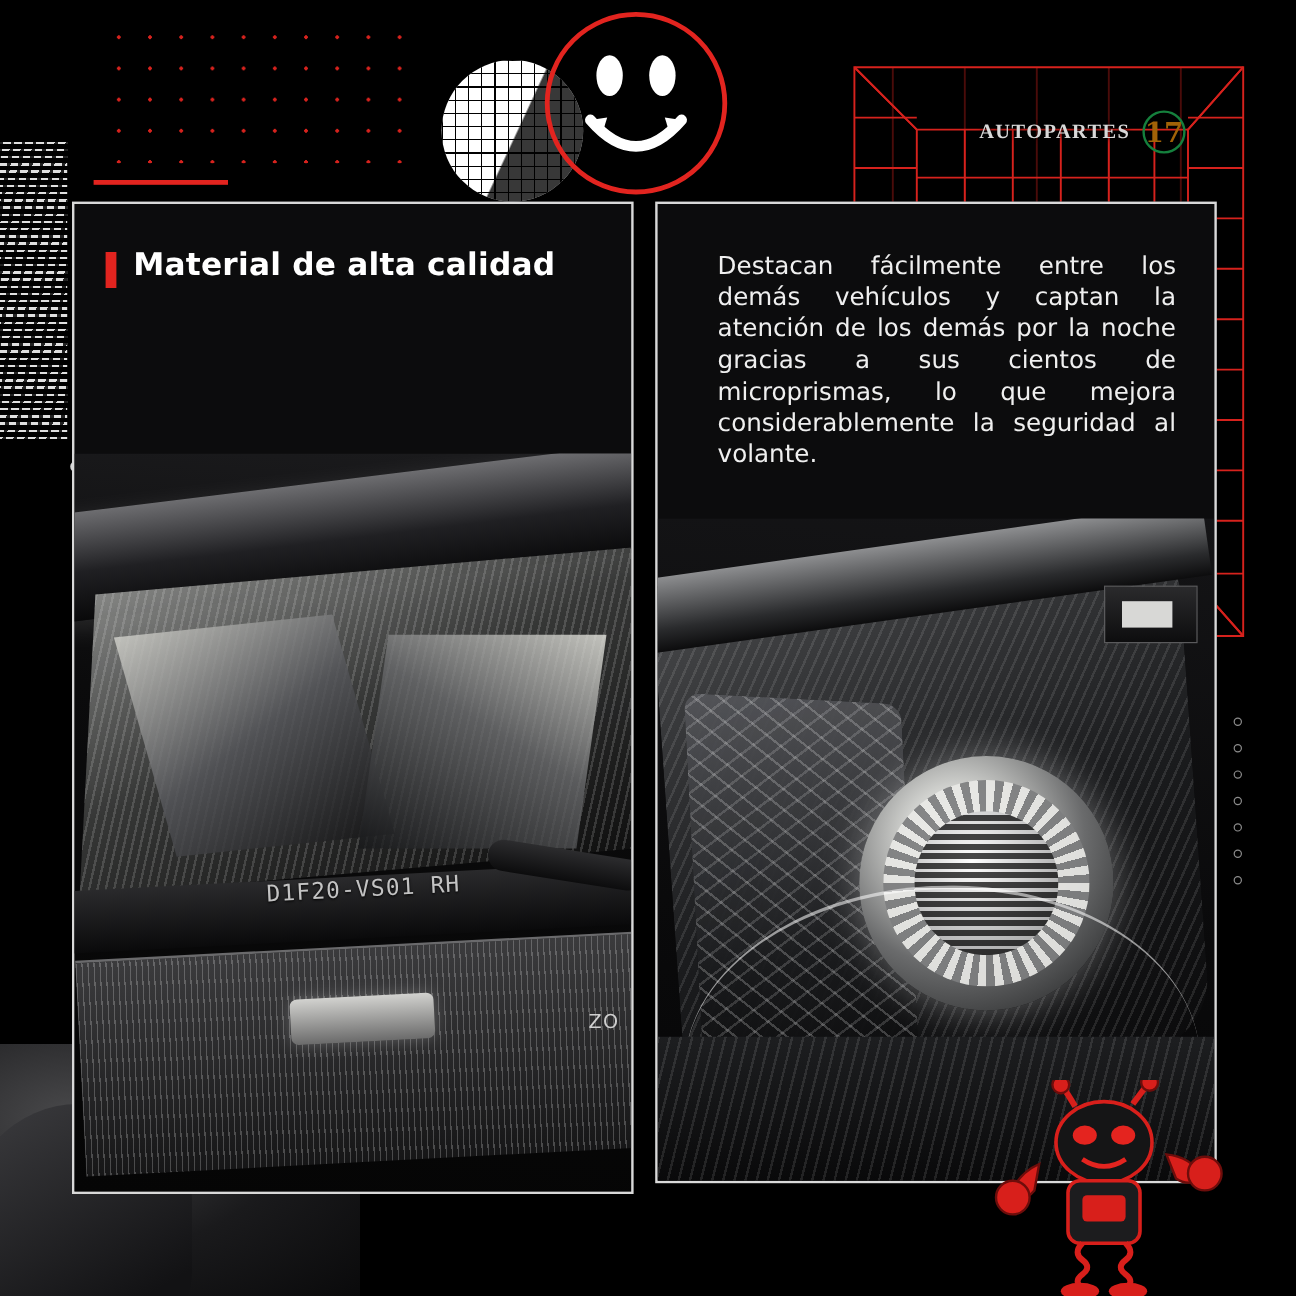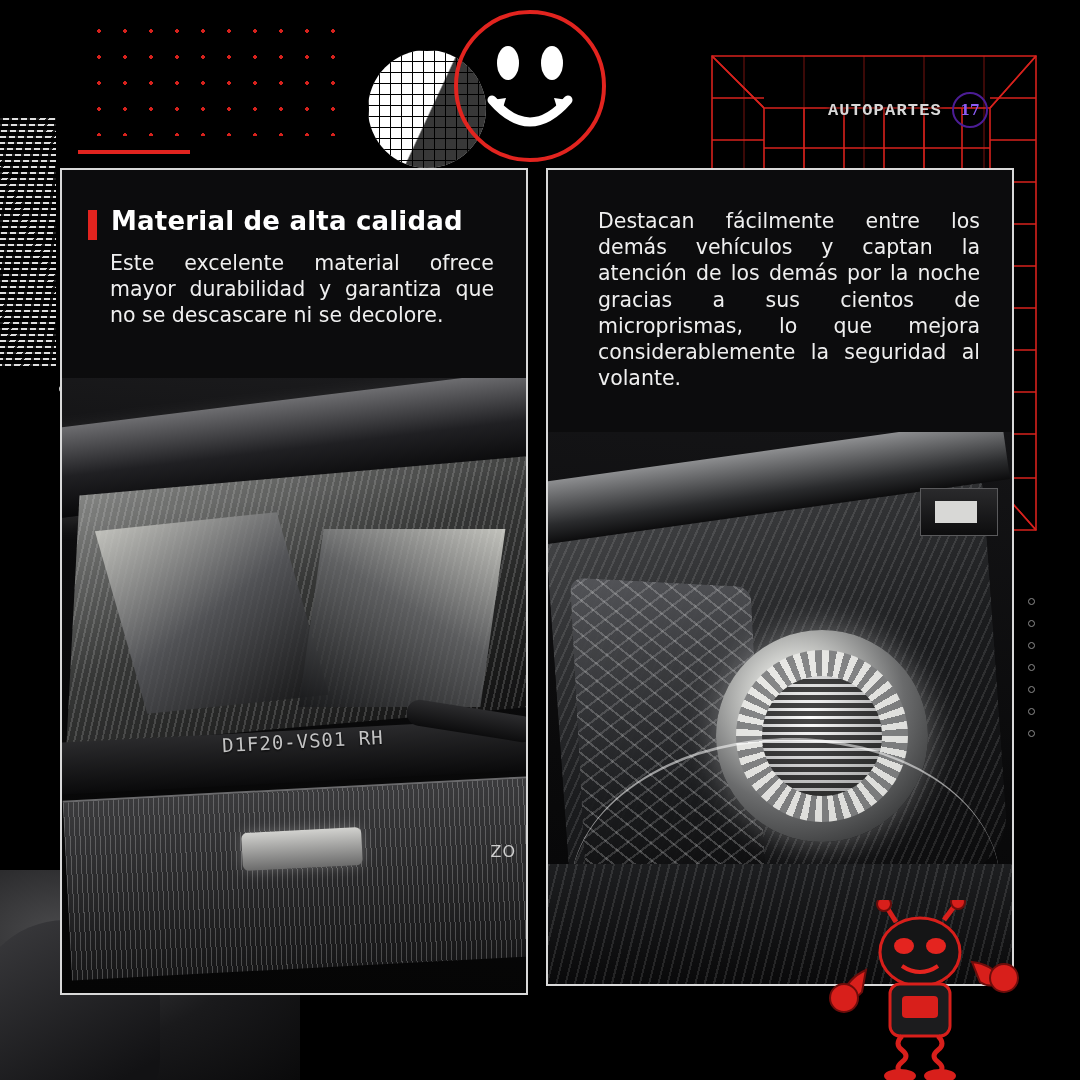--- a/index.html
+++ b/index.html
@@ -104,34 +104,34 @@
   .brand-tag {
     position: absolute;
     right: 92px;
     top: 92px;
     display: flex;
     align-items: center;
     gap: 10px;
     z-index: 6;
   }
   .brand-tag .bt-text {
-    font-family: Liberation Mono, monospace;
+    font-family: Liberation Serif, serif;
     font-weight: 700;
     font-size: 17px;
     letter-spacing: 1.2px;
     color: #d8d8d8;
     text-shadow: 0 0 4px #000;
   }
   .brand-tag .bt-num {
     width: 36px;
     height: 36px;
-    border: 2px solid #4c1d95;
-    border-radius: 50%;
-    color: #8b5cf6;
-    font-size: 14px;
+    border: 2px solid #15803d;
+    border-radius: 50%;
+    color: #a16207;
+    font-size: 23px;
     font-weight: 700;
     display: flex;
     align-items: center;
     justify-content: center;
     font-family: "DejaVu Serif", serif;
   }
 
   
   .scratch {
     position: absolute;
@@ -571,21 +571,20 @@
   </div>
 
   <div class="vertical-word">Automotive</div>
 
   <div class="panel panel-left">
     <div class="panel-head">
       <div class="panel-title">
         <span class="title-bar"></span>
         <span class="title-text">Material de alta calidad</span>
       </div>
-      <div class="panel-body">Este excelente material ofrece mayor durabilidad y garantiza que no se descascare ni se decolore.</div>
     </div>
 
     <div class="photo photo-l">
       <div class="hl-left">
         <div class="lens-top"></div>
         <div class="chrome"></div>
         <div class="facet1"></div>
         <div class="facet2"></div>
         <div class="bar-dark"></div>
         <div class="code">D1F20-VS01 RH</div>

